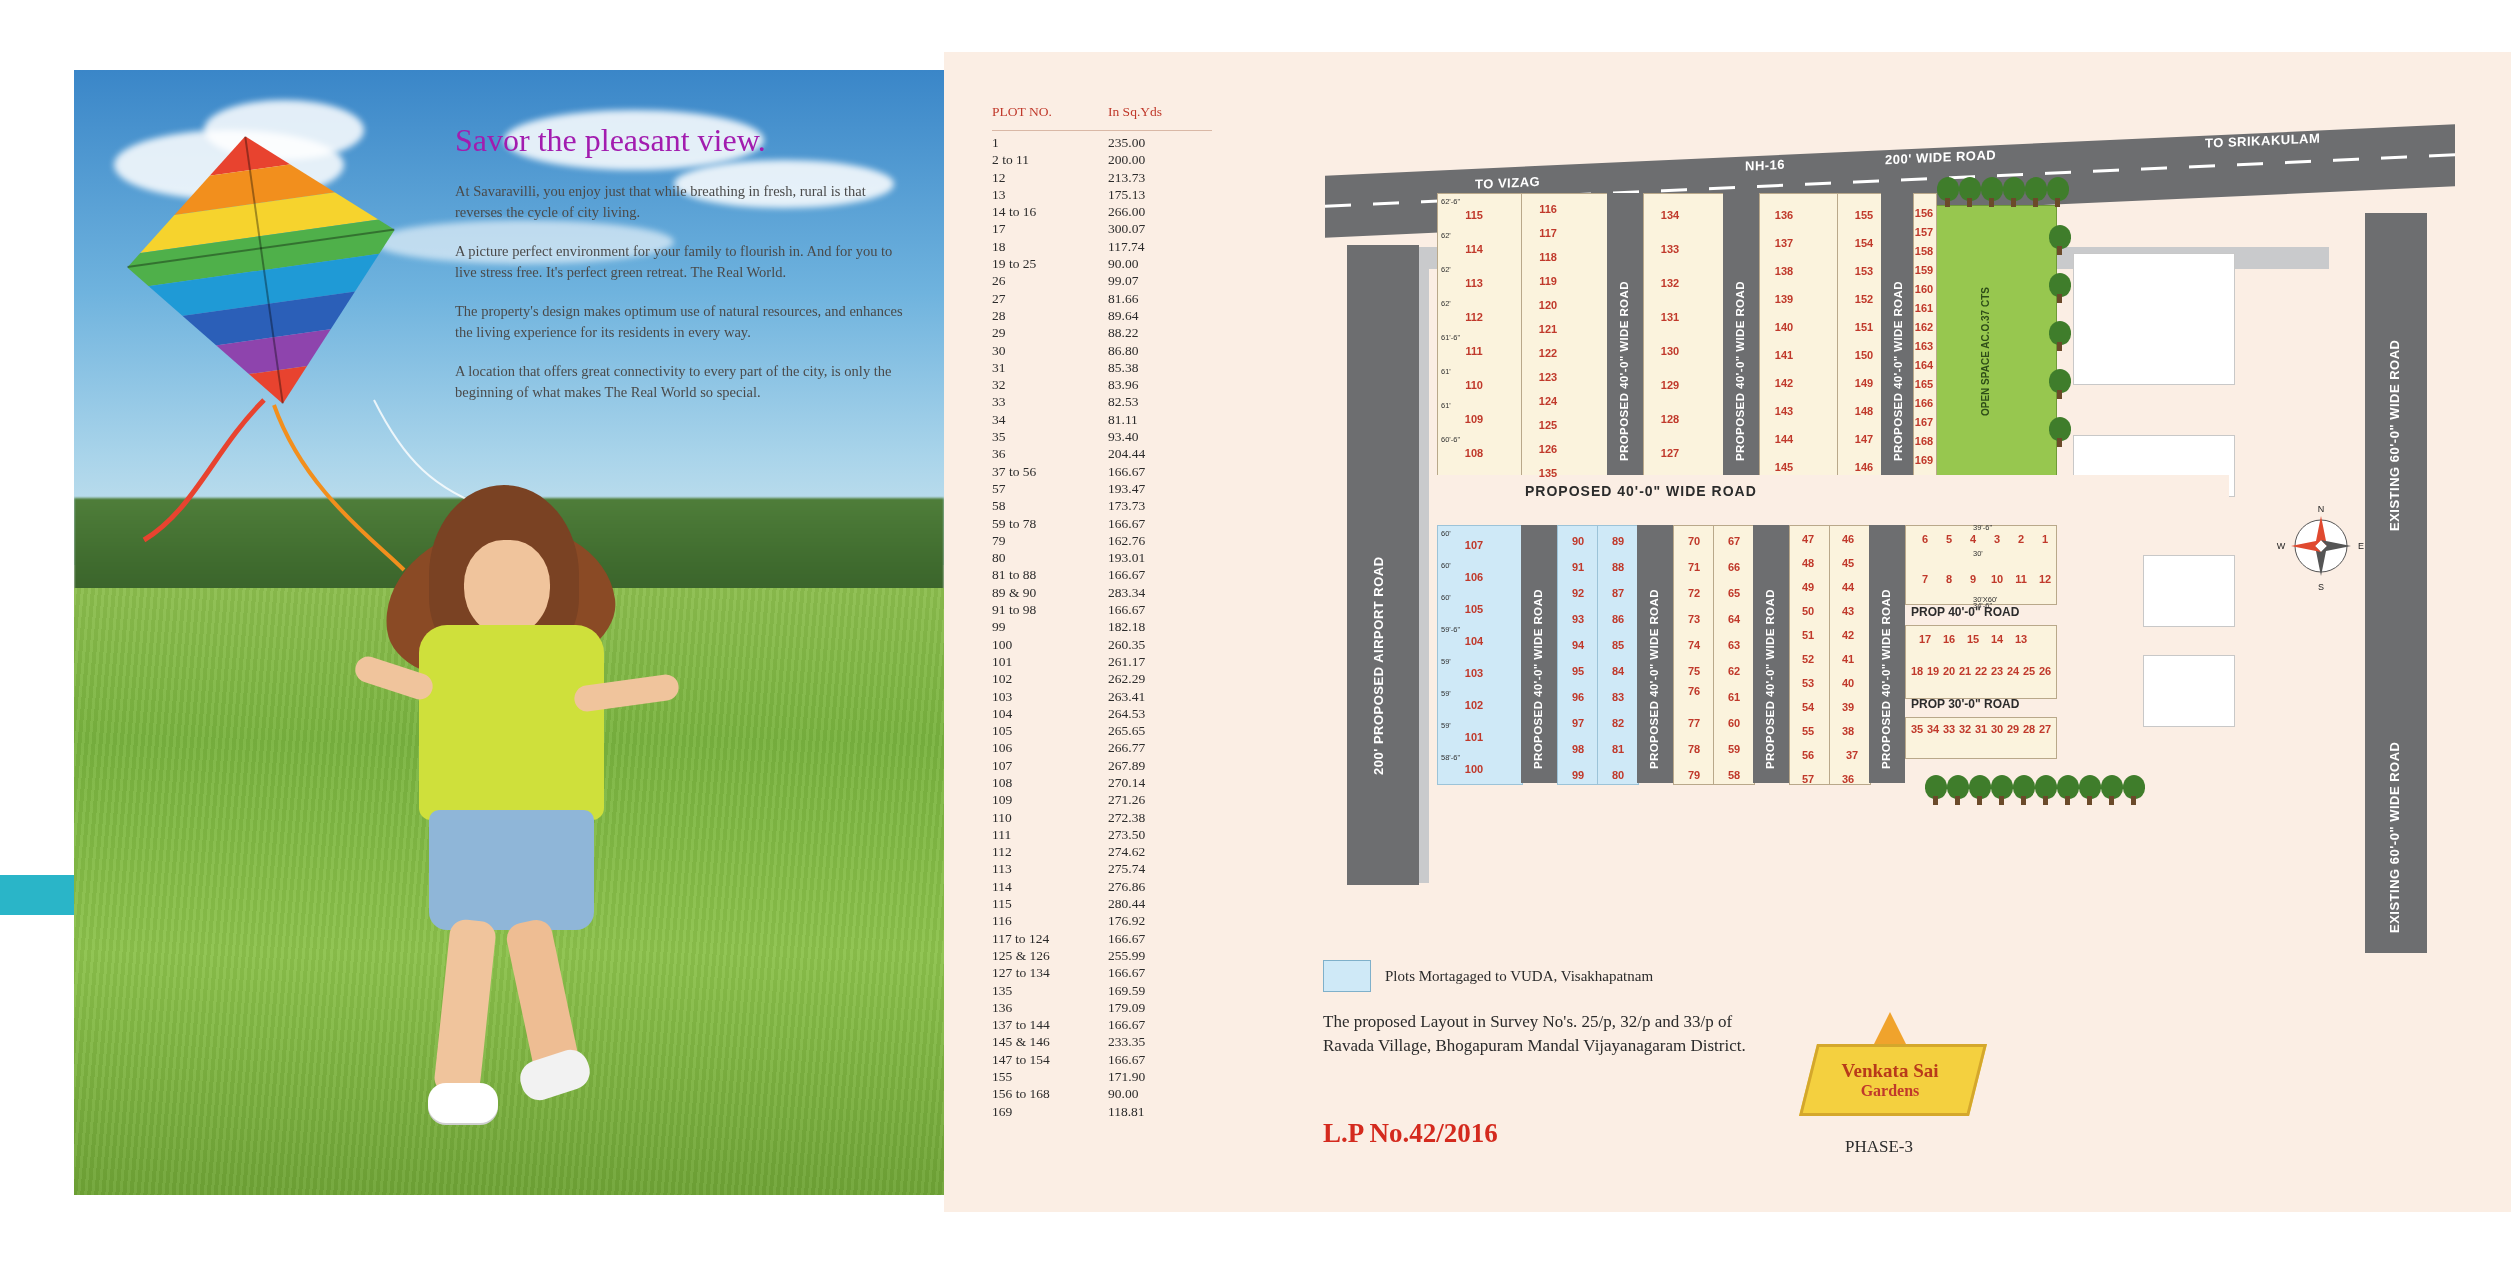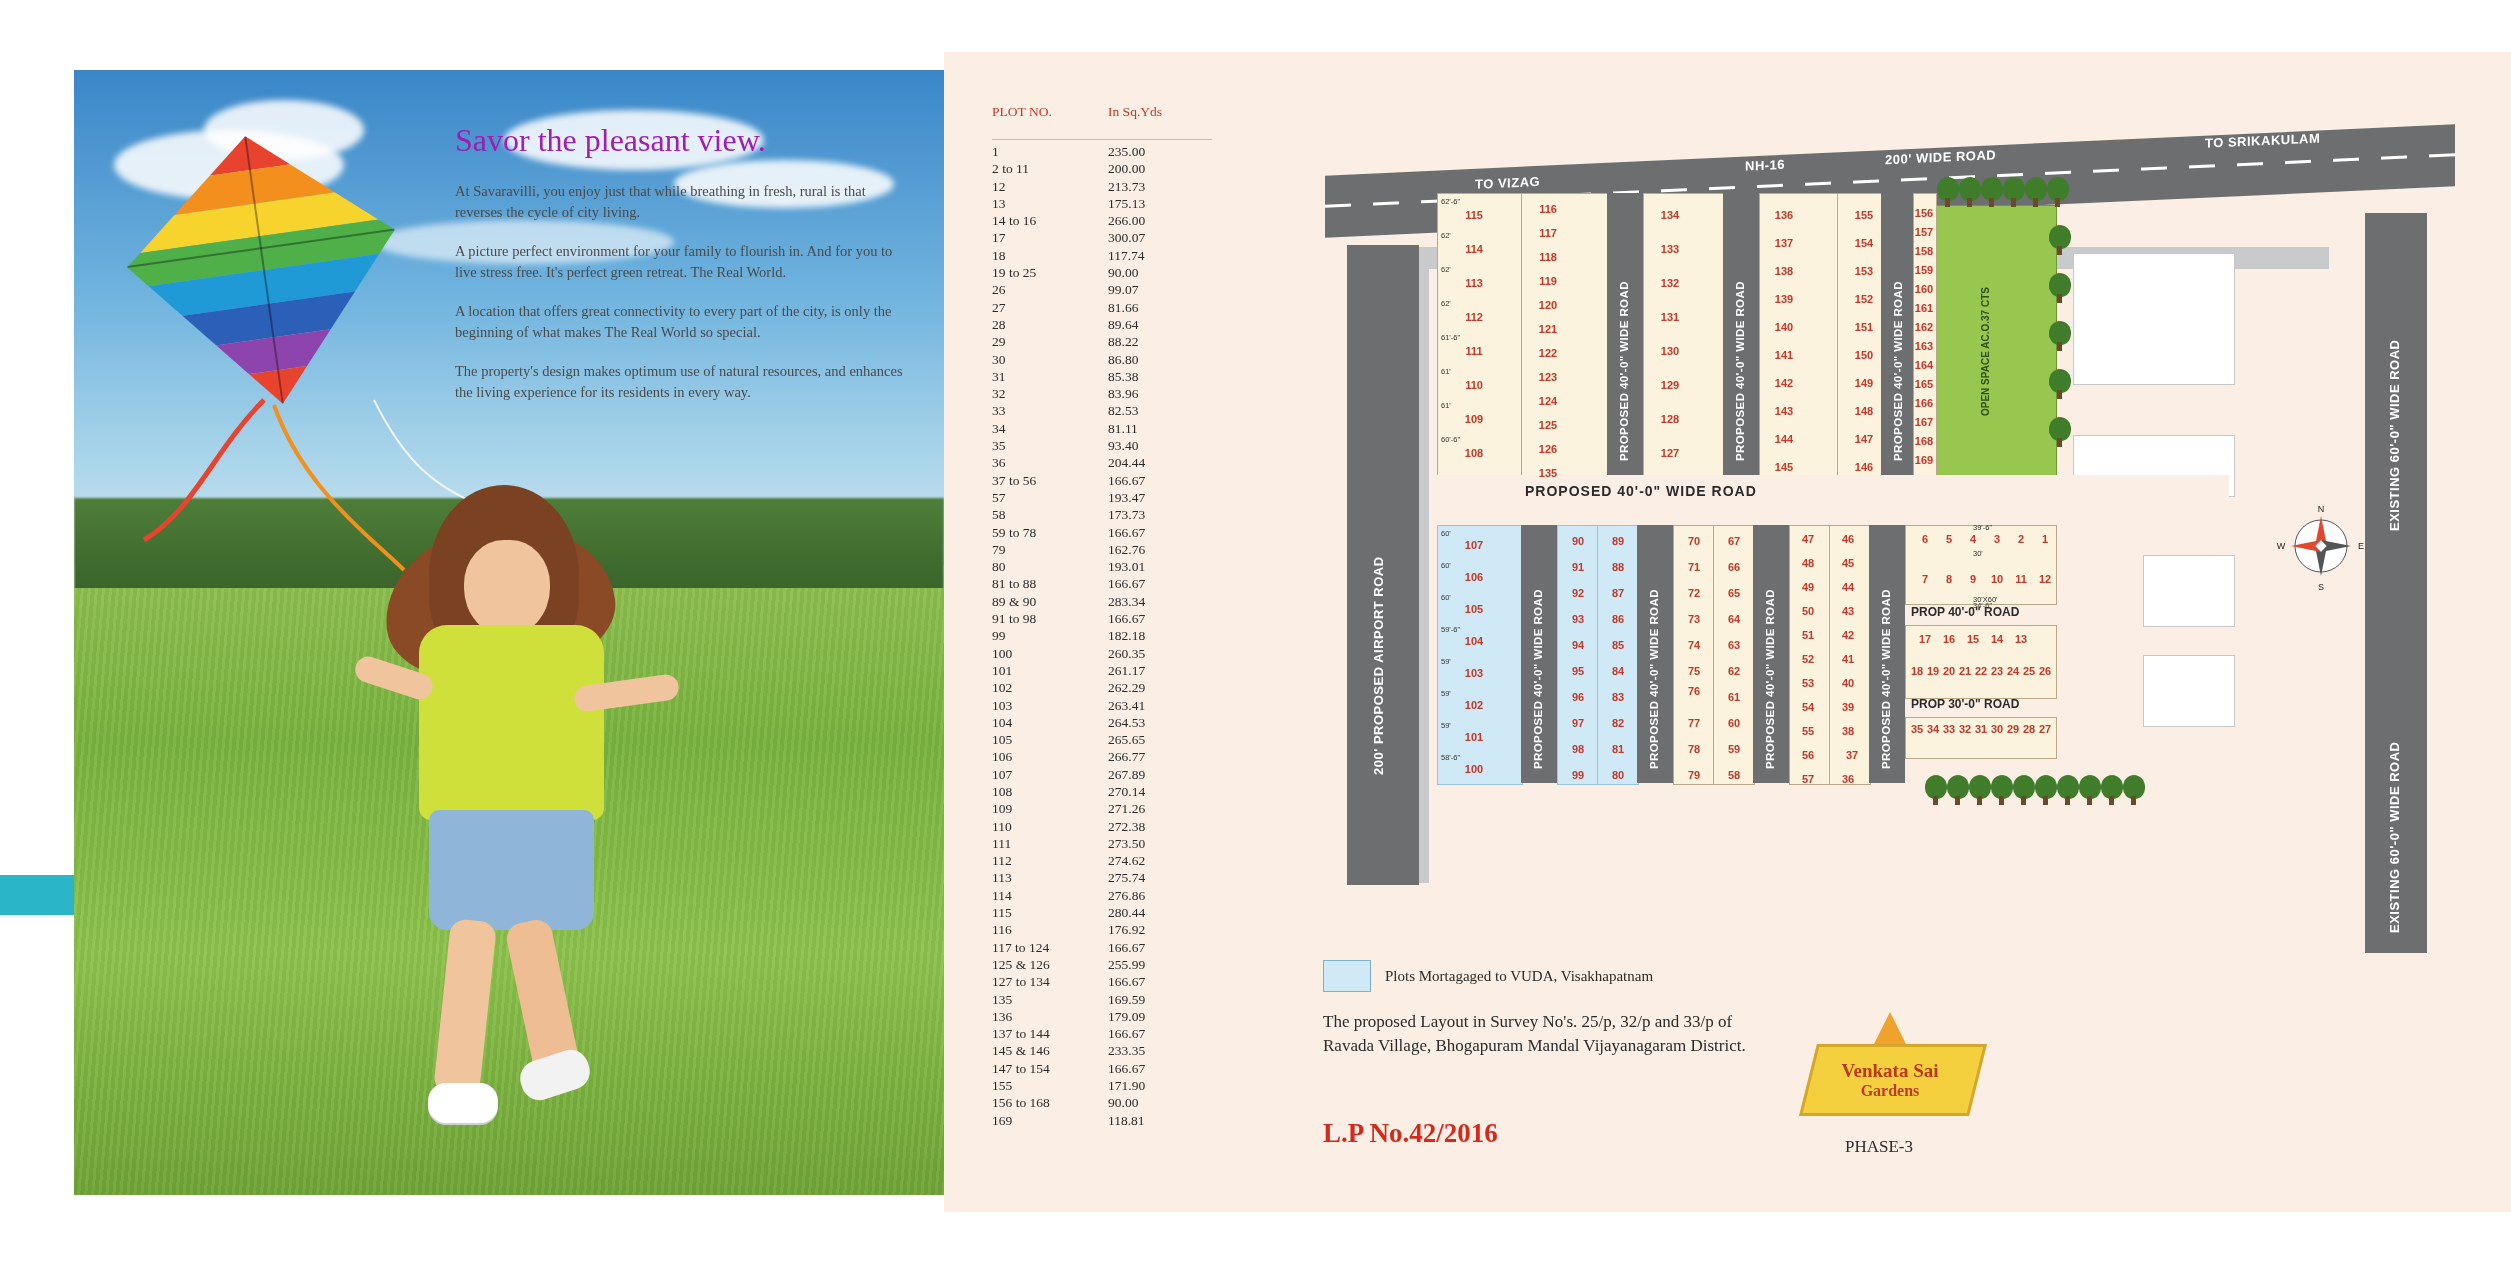--- a/index.html
+++ b/index.html
@@ -49,21 +49,21 @@
   
   .cream{position:absolute;left:944px;top:52px;width:1567px;height:1160px;background:#fbeee4;}
 
   
   .txt{position:absolute;left:455px;top:122px;width:450px;color:#3b3b3b;}
   .txt h1{font-family:"Liberation Serif",serif;font-size:32px;font-weight:normal;color:#a21caf;margin:0 0 22px 0;}
   .txt p{font-family:"Liberation Serif",serif;font-size:14.5px;line-height:1.45;margin:0 0 18px 0;color:#4a4a4a;}
 
   
   .tbl{position:absolute;left:992px;top:104px;width:220px;font-family:"Liberation Serif",serif;font-size:13.5px;color:#2b2b2b;}
-  .tbl .hdr{display:flex;color:#c0392b;border-bottom:1px solid #d9b8a6;padding-bottom:19px;margin-bottom:3px;}
+  .tbl .hdr{display:flex;color:#c0392b;border-bottom:1px solid #d9b8a6;padding-bottom:10px;margin-bottom:3px;}
   .tbl .hdr .a{width:116px;}
   .tbl .row{display:flex;height:17.3px;line-height:17.3px;}
   .tbl .row .a{width:116px;}
   .tbl .row .b{width:100px;}
 
   
   .map{position:absolute;left:1325px;top:135px;width:1130px;height:880px;}
   .mapbg{position:absolute;inset:0;background:#fbeee4;}
   .road-light{position:absolute;background:#c9cacc;}
   .road-label{position:absolute;color:#fff;font-weight:bold;font-size:13px;letter-spacing:.5px;white-space:nowrap;}
@@ -158,22 +158,22 @@
   <div class="teal-left"></div>
   <div class="teal-right2"></div>
   <div class="teal-right"></div>
 
   <div class="cream"></div>
 
   <div class="txt">
     <h1>Savor the pleasant view.</h1>
     <p>At Savaravilli, you enjoy just that while breathing in fresh, rural is that reverses the cycle of city living.</p>
     <p>A picture perfect environment for your family to flourish in. And for you to live stress free. It's perfect green retreat. The Real World.</p>
+    <p>The property's design makes optimum use of natural resources, and enhances the living experience for its residents in every way.</p>
     <p>A location that offers great connectivity to every part of the city, is only the beginning of what makes The Real World so special.</p>
-    <p>The property's design makes optimum use of natural resources, and enhances the living experience for its residents in every way.</p>
   </div>
 
   <div class="tbl">
     <div class="hdr">
       <div class="a">PLOT NO.</div>
       <div class="b">In Sq.Yds</div>
     </div>
     <div id="tbl-rows">
         <div class="row">
           <div class="a">1</div>

